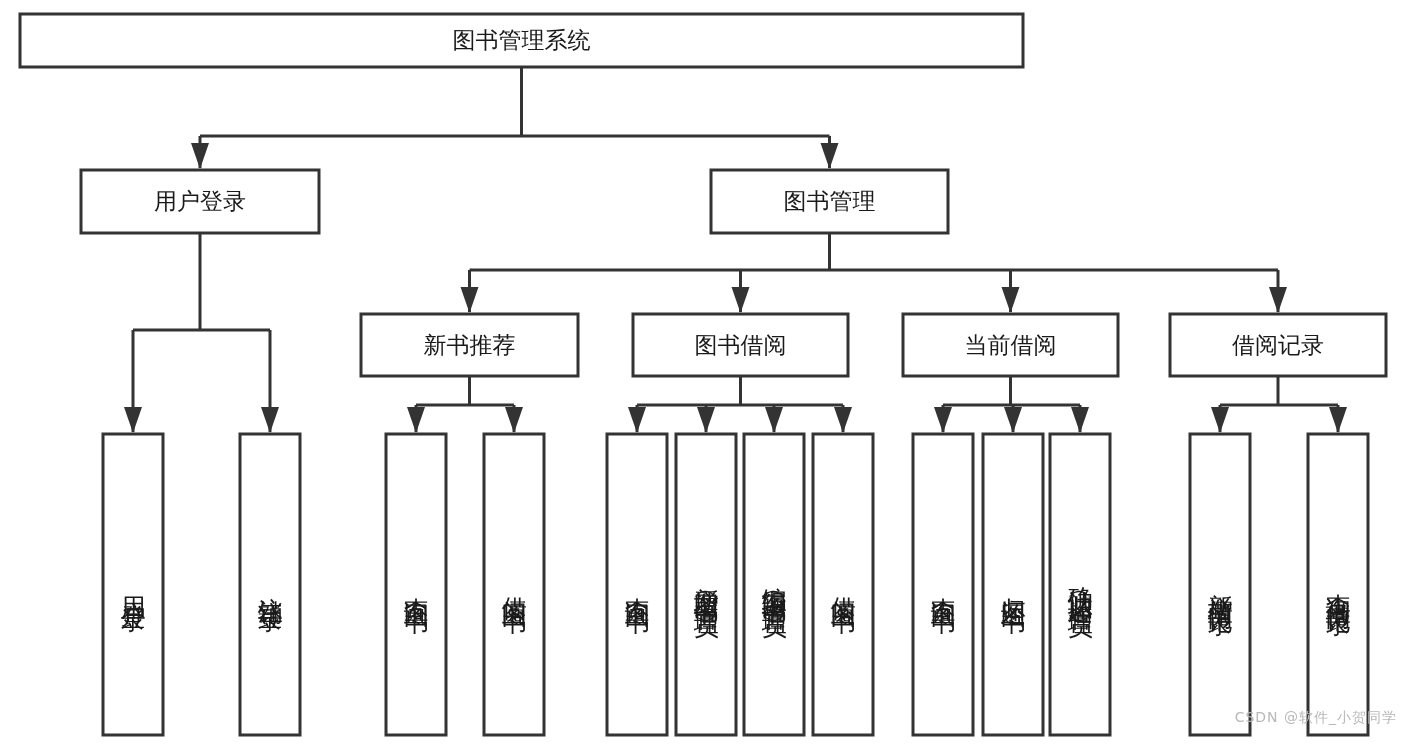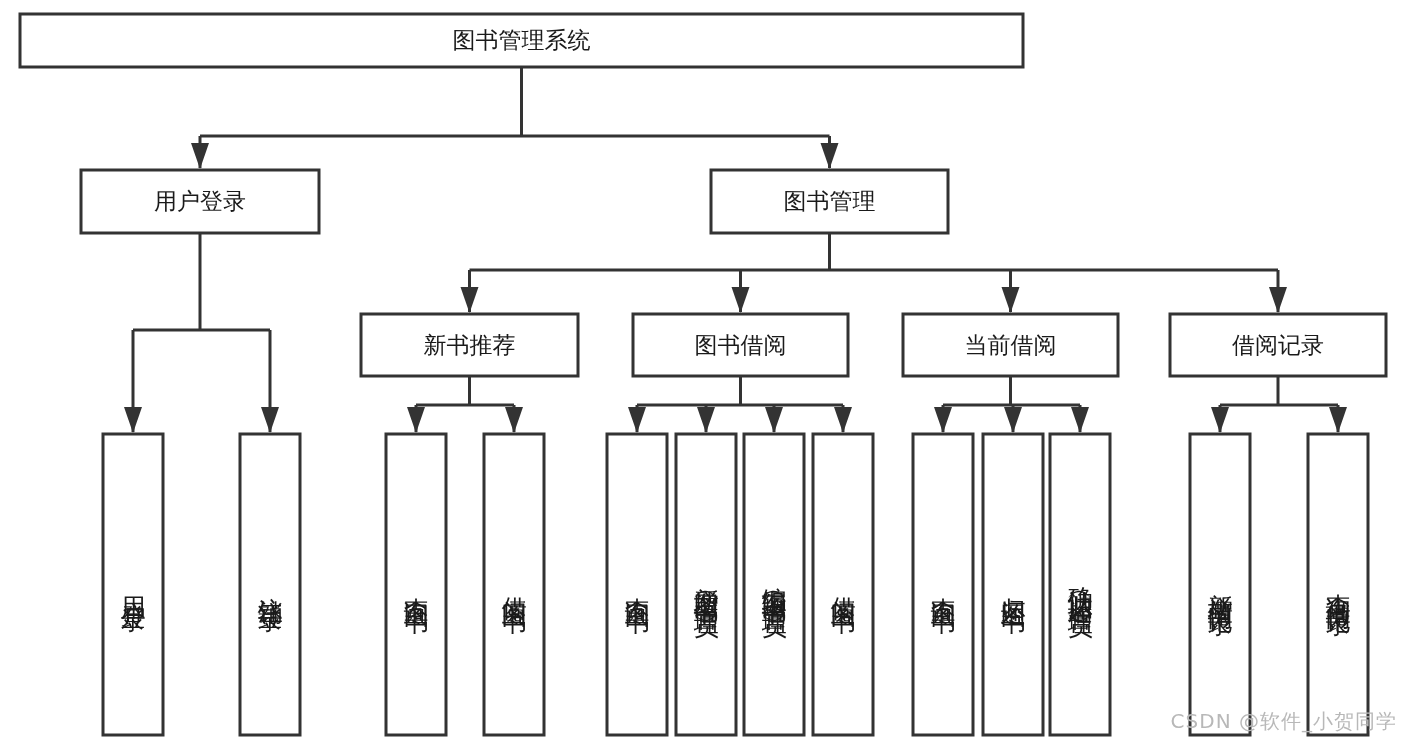--- a/index.html
+++ b/index.html
@@ -59,23 +59,23 @@
     color: #1a1a1a;
     display: flex;
     align-items: center;
     justify-content: center;
     white-space: nowrap;
     pointer-events: none;
   }
   .watermark {
     position: absolute;
     right: 8px;
-    bottom: 12px;
+    bottom: 20px;
     font-family: "DejaVu Sans", "Liberation Sans", sans-serif;
-    font-size: 20px;
+    font-size: 14px;
     color: #b8b8b8;
     letter-spacing: 1px;
     white-space: nowrap;
   }
 </style>
 </head>
 <body>
 
 <div id="diagram-root">
   <svg class="diagram" viewBox="0 0 1405 747">

